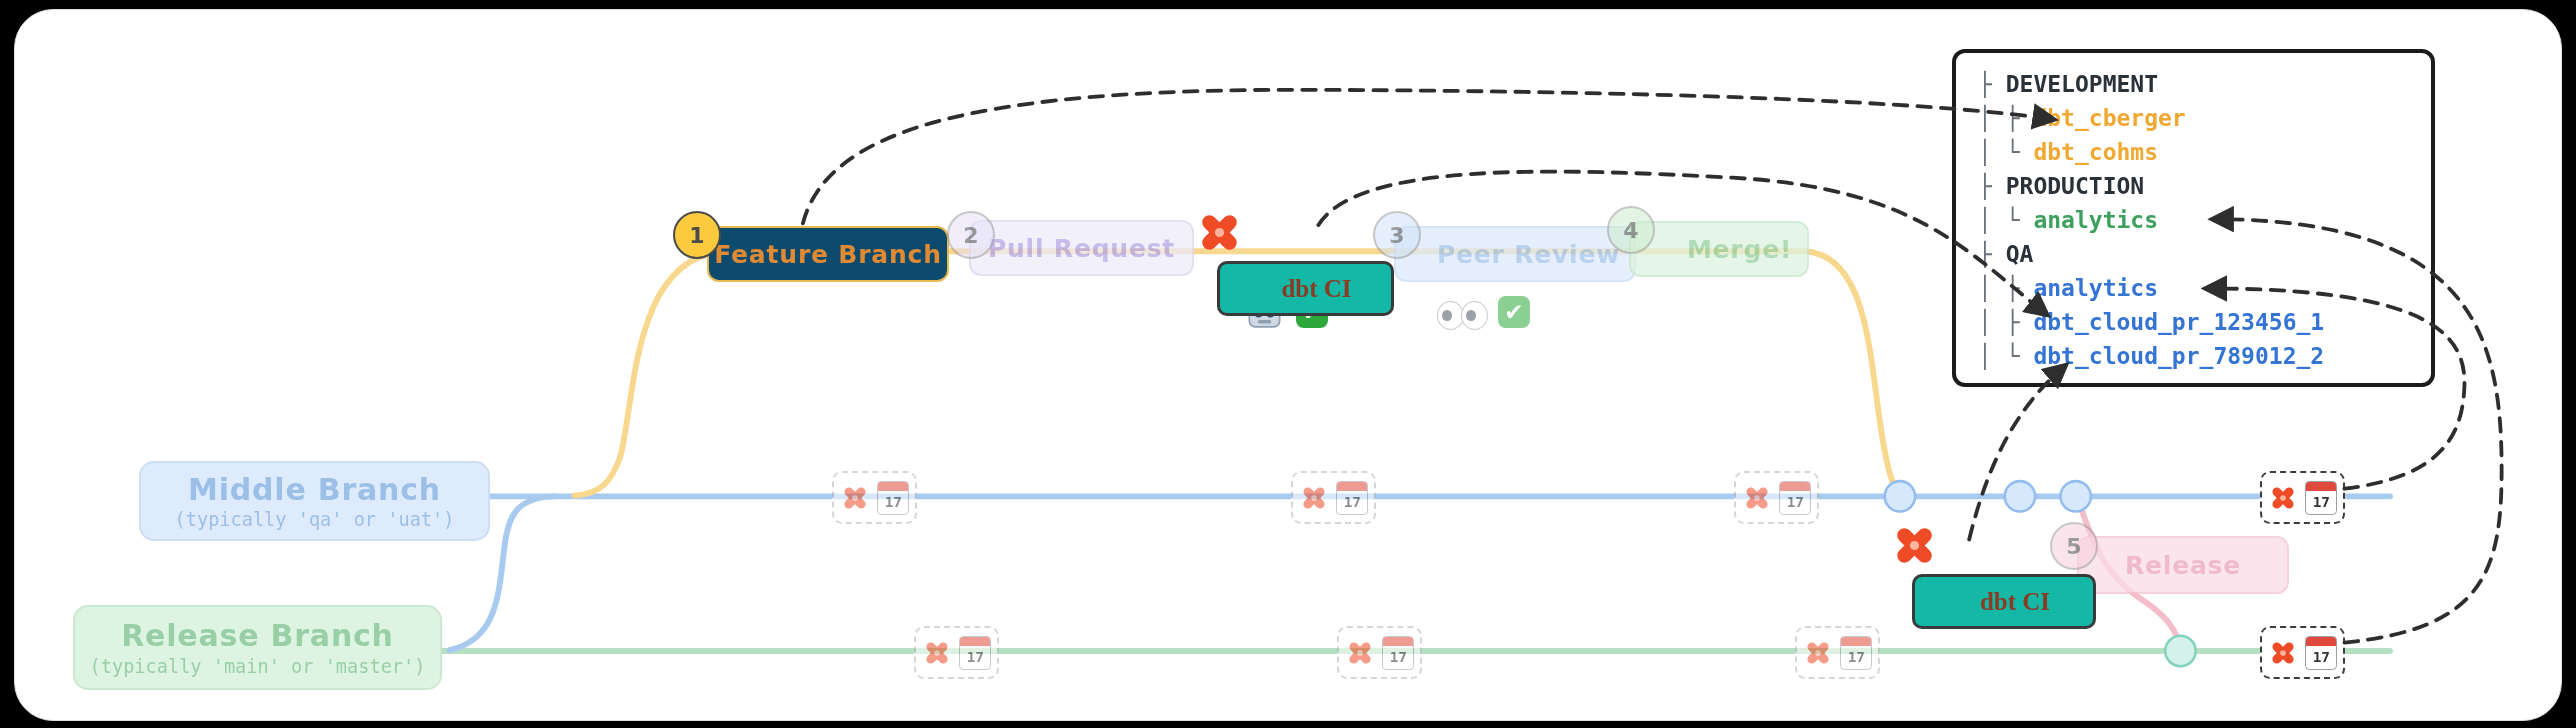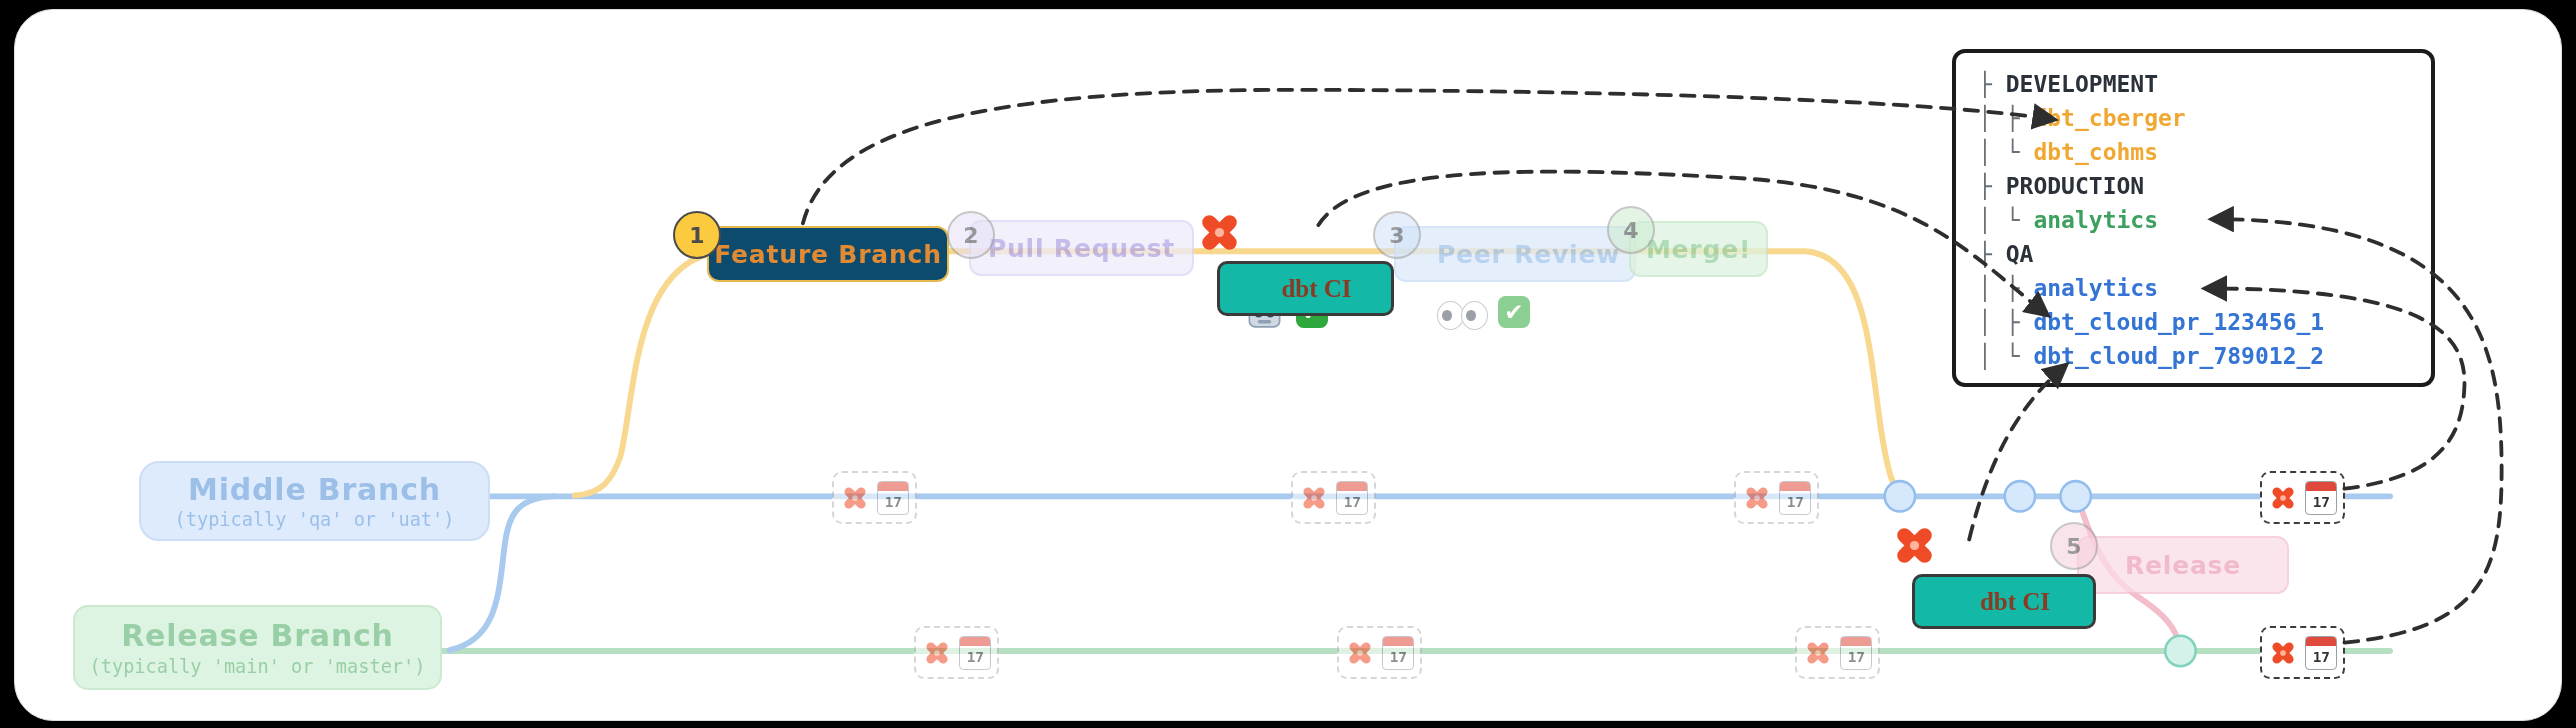--- a/index.html
+++ b/index.html
@@ -12,21 +12,21 @@
   .branch-box{position:absolute;z-index:3;border-radius:15px;display:flex;flex-direction:column;align-items:center;justify-content:center;gap:2.5px;}
   .branch-title{font-weight:bold;font-size:30px;letter-spacing:0.8px;}
   .branch-sub{font-family:"DejaVu Sans Mono",monospace;font-size:18.6px;}
   .middle-box{background:#ddebfc;border:2.5px solid #cdddf6;color:#9cbfe8;}
   .default-box{background:#def4e2;border:2.5px solid #cbe8d0;color:#99cfa6;}
 
   .node{position:absolute;z-index:4;display:flex;align-items:center;justify-content:center;border-radius:12px;font-weight:bold;font-size:25px;letter-spacing:0.8px;}
   .n-feature{background:#0c4a6e;border:2.5px solid #e7b94e;color:#e08a33;}
   .n-pull{background:#edebfa;border:2.5px solid #dcd5f2;color:#b3a5e5;}
   .n-peer{background:#ddeafa;border:2.5px solid #c8dcf4;color:#a2c3ec;}
-  .n-merge{background:#ddf2df;border:2.5px solid #c5e6c9;color:#96cf9f;}
+  .n-merge{background:#ddf2df;border:2.5px solid #c5e6c9;color:#96cf9f;padding-left:41px;}
   .n-release{background:#fadde6;border:2.5px solid #f3c3d2;color:#eca4ba;}
 
   .badge{position:absolute;z-index:6;width:44px;height:44px;border-radius:50%;display:flex;align-items:center;justify-content:center;font-weight:bold;font-size:22px;color:#4b4b4b;border:2.5px solid #5a5a5a;}
   .b1{background:#fbca3e;border-color:#4a4a4a;}
   .b2{background:#e6e0f7;border-color:#9a9a9a;}
   .b3{background:#cfe2f8;border-color:#9a9a9a;}
   .b4{background:#cdeccf;border-color:#9a9a9a;}
   .b5{background:#f7cfdc;border-color:#9a9a9a;}
 
   .faded{opacity:.55;}
@@ -85,21 +85,21 @@
   <path d="M 532 769 C 590 756, 590 700, 597 646 C 601 612, 610 588, 656 587" stroke="#a9caef" stroke-width="7" fill="none" stroke-linecap="round"></path>
   <path d="M 578 587 H 2828" stroke="#a9caef" stroke-width="7" fill="none" stroke-linecap="round"></path>
   <path d="M 680 586 C 712 584, 724 568, 734 540 C 752 470, 748 306, 856 297 H 2136 C 2210 302, 2212 420, 2226 510 C 2234 560, 2240 578, 2250 586" stroke="#f8d88e" stroke-width="7" fill="none" stroke-linecap="round"></path>
   <path d="M 2458 588 C 2478 650, 2496 684, 2530 706 C 2562 727, 2574 742, 2580 766" stroke="#f4bdca" stroke-width="7" fill="none" stroke-linecap="round"></path>
   <circle cx="2248" cy="587" r="18" fill="#d6e8fb" stroke="#92bdee" stroke-width="3"></circle>
   <circle cx="2390" cy="587" r="18" fill="#d6e8fb" stroke="#92bdee" stroke-width="3"></circle>
   <circle cx="2456" cy="587" r="18" fill="#d6e8fb" stroke="#92bdee" stroke-width="3"></circle>
   <circle cx="2580" cy="770" r="18" fill="#d5f2ea" stroke="#83d2bd" stroke-width="3"></circle>
 </svg>
 
-<div class="branch-box middle-box" style="left:139px;top:461px;width:347px;height:76px;border-radius:20px;">
+<div class="branch-box middle-box" style="left:139px;top:461px;width:347px;height:76px;">
   <div class="branch-title">Middle Branch</div>
   <div class="branch-sub">(typically 'qa' or 'uat')</div>
 </div>
 <div class="branch-box default-box" style="left:73px;top:605px;width:365px;height:81px;">
   <div class="branch-title">Release Branch</div>
   <div class="branch-sub">(typically 'main' or 'master')</div>
 </div>
 
 <div class="node n-feature" style="left:707px;top:226px;width:238px;height:52px;">
   <span>Feature Branch</span>

